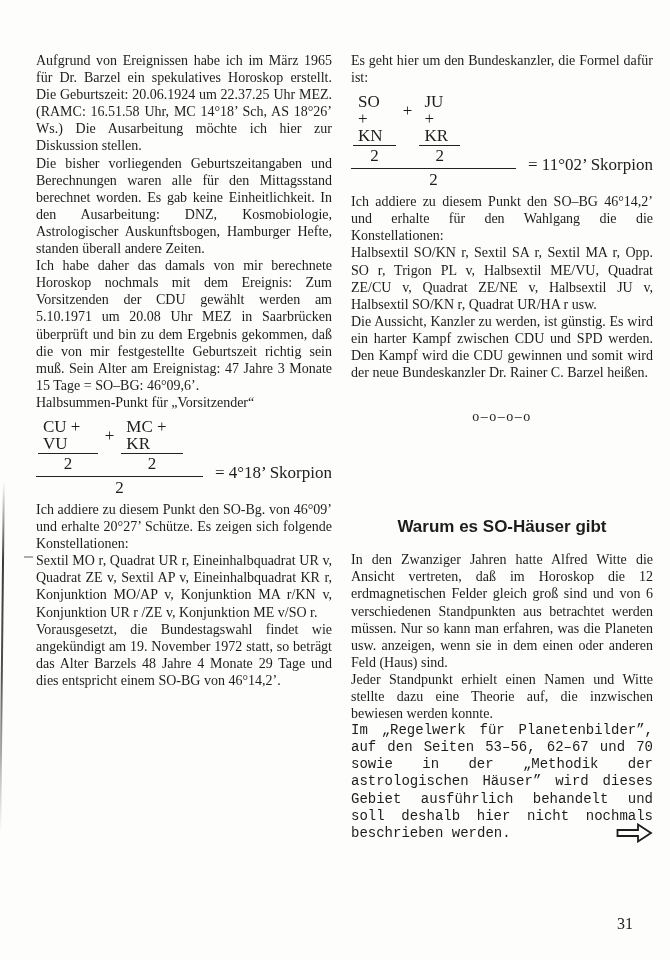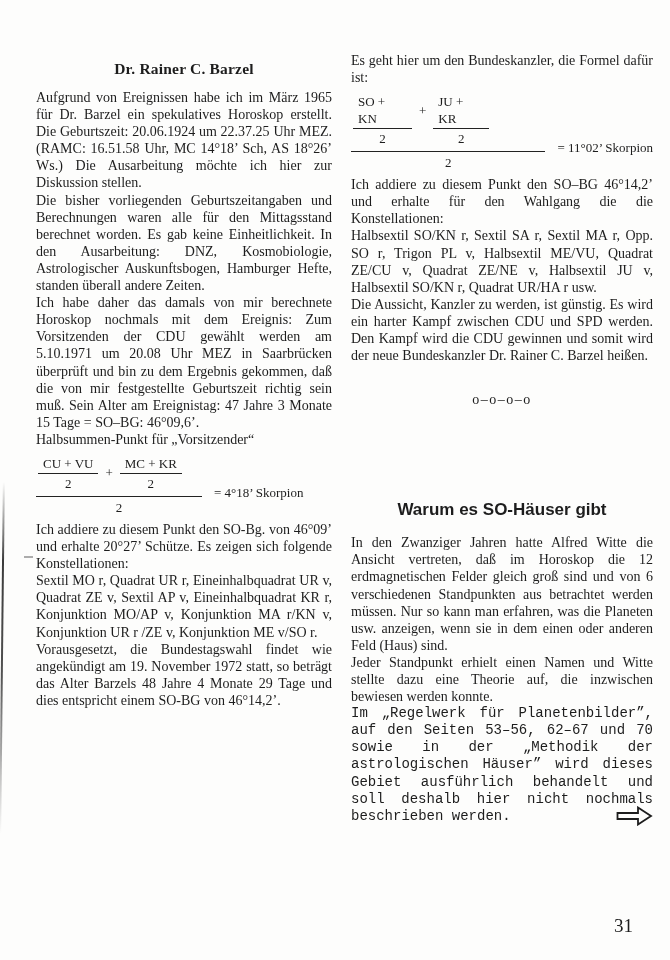--- a/index.html
+++ b/index.html
@@ -43,21 +43,21 @@
     text-align:center;
     font-family:"Liberation Sans","DejaVu Sans",sans-serif;
     font-size:17px;
     font-weight:bold;
   }
 
   
   .formula{
     display:flex;
     margin:7px 0 5px;
-    font-size:13px;
+    font-size:17px;
     line-height:17px;
     font-family:Liberation Serif, serif;
   }
   .bigfrac{display:flex;flex-direction:column;align-items:center;}
   .outer-num{
     display:flex;
     align-items:flex-start;
     border-bottom:1.5px solid #222;
     padding:0 20px 4px 2px;
   }
@@ -83,21 +83,21 @@
   .para-with-arrow{position:relative;font-family:Liberation Mono, monospace;}
   .continue-arrow{
     position:absolute;
     right:0;bottom:-1px;
     width:37px;height:20px;
   }
 
   .page-number{
     position:absolute;
     right:37px;top:915px;
-    font-size:19px;
+    font-size:16px;
   }
 
   
   .scratch-line{
     position:absolute;
     left:1px;top:482px;
     width:2px;height:352px;
     background:linear-gradient(180deg,
       rgba(0,0,0,0) 0%,
       rgba(25,25,25,.85) 22%,
@@ -115,21 +115,20 @@
   }
 </style>
 </head>
 <body>
 
 <div class="page">
 
   <div class="columns">
 
     <div class="col col-left">
-      <h2 class="heading-serif">Dr. Rainer C. Barzel</h2>
 
       <p class="body">Aufgrund von Ereignissen habe ich im März 1965 für Dr. Barzel ein spekulatives Horoskop erstellt. Die Geburtszeit: 20.06.1924 um 22.37.25 Uhr MEZ. (RAMC: 16.51.58 Uhr, MC 14°18’ Sch, AS 18°26’ Ws.) Die Ausarbeitung möchte ich hier zur Diskussion stellen.</p>
       <p class="body">Die bisher vorliegenden Geburtszeitangaben und Berechnungen waren alle für den Mittagsstand berechnet worden. Es gab keine Einheitlichkeit. In den Ausarbeitung: DNZ, Kosmobiologie, Astrologischer Auskunftsbogen, Hamburger Hefte, standen überall andere Zeiten.</p>
       <p class="body">Ich habe daher das damals von mir berechnete Horoskop nochmals mit dem Ereignis: Zum Vorsitzenden der CDU gewählt werden am 5.10.1971 um 20.08 Uhr MEZ in Saarbrücken überprüft und bin zu dem Ergebnis gekommen, daß die von mir festgestellte Geburtszeit richtig sein muß. Sein Alter am Ereignistag: 47 Jahre 3 Monate 15 Tage = SO–BG: 46°09,6’.</p>
 
       <p class="body mt-s">Halbsummen-Punkt für „Vorsitzender“</p>
 
       <div class="formula formula-left">
         <div class="bigfrac">
           <div class="outer-num">

